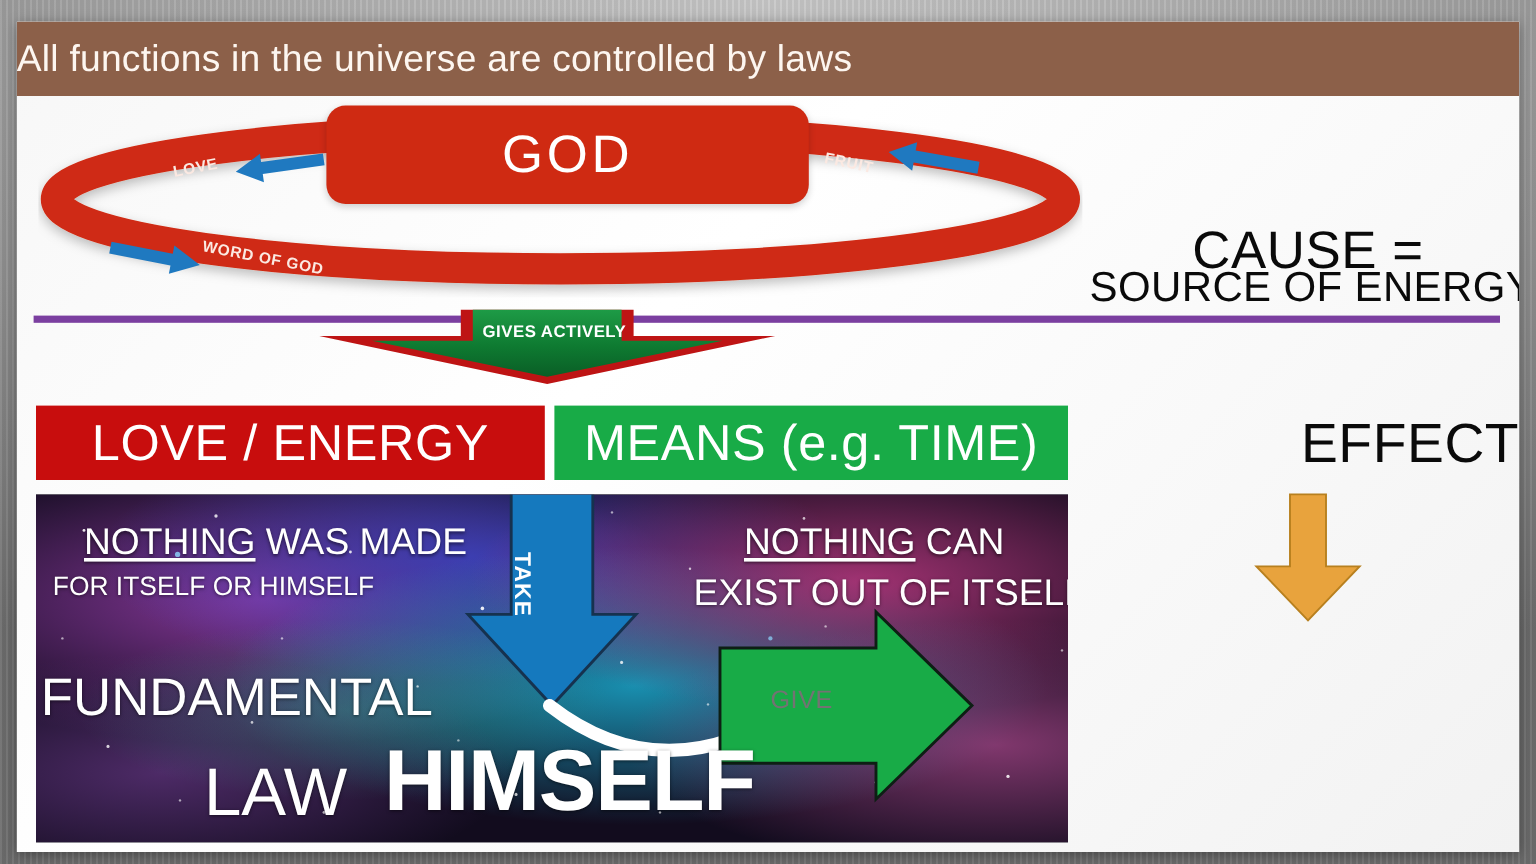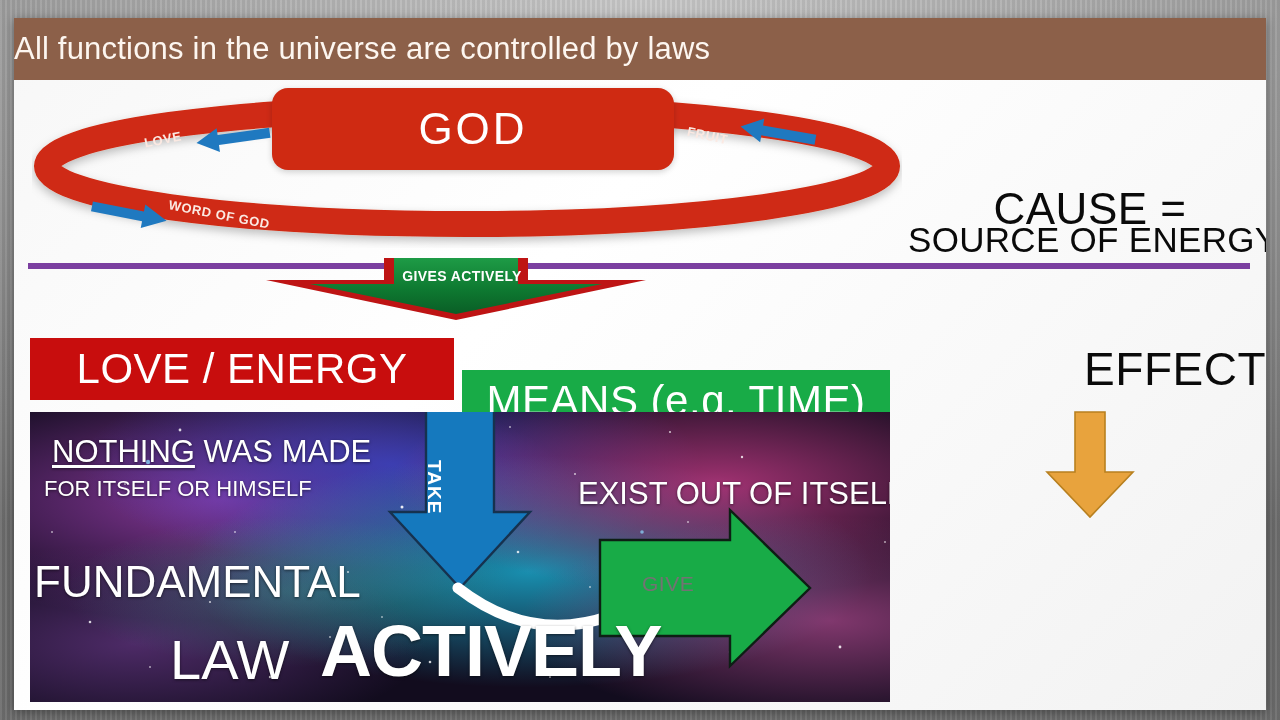--- a/index.html
+++ b/index.html
@@ -67,34 +67,34 @@
     position:absolute;left:126px;top:5px;width:140px;text-align:center;
     color:#ffffff;font-weight:700;font-size:14px;letter-spacing:.4px;
     z-index:3;line-height:26px;
   }
 
   
   .bars{position:absolute;left:16px;top:258px;width:860px;height:62px;display:flex;}
   .bar{height:62px;display:flex;align-items:center;justify-content:center;}
   .bar-red{width:424px;background:#c80d0d;}
   .bar-gap{width:8px;background:transparent;}
-  .bar-green{width:428px;background:#18ab47;margin-top:32px;}
+  .bar-green{width:428px;background:#18ab47;}
   .bar .txt{color:#fff;font-size:42px;font-weight:400;letter-spacing:.5px;
     font-family:"Liberation Sans", sans-serif;}
 
   
   .universe{
     position:absolute;left:16px;top:332px;width:860px;height:290px;
     overflow:hidden;
     background:#120d1c;
   }
   .neb{position:absolute;inset:0;}
   .u-txt{position:absolute;color:#fff;font-family:"Liberation Sans", sans-serif;
     text-shadow:0 1px 3px rgba(0,0,0,.55);white-space:nowrap;}
-  .u-l1{left:22px;top:22px;font-size:31px;}
+  .u-l1{left:40px;top:22px;font-size:31px;}
   .u-l2{left:14px;top:64px;font-size:22px;}
   .u-r1{left:590px;top:22px;font-size:31px;}
   .u-r2{left:548px;top:64px;font-size:31px;}
   .u-fund{left:4px;top:145px;font-size:44px;font-weight:300;text-align:center;}
   .u-law{left:140px;top:215px;font-size:56px;font-weight:300;text-align:right;}
   .u-univ{left:290px;top:198px;font-size:72px;font-weight:700;letter-spacing:-1px;}
   .uline{text-decoration:underline;text-underline-offset:3px;}
 
   .take-lbl{
     position:absolute;left:415px;top:48px;color:#fff;font-size:19px;font-weight:600;
@@ -286,25 +286,26 @@
           <path d="M570,128 L700,128 L700,98 L780,176 L700,254 L700,224 L570,224 Z" fill="#18AB47" stroke="#0d1f14" stroke-width="2.4"></path>
         </g>
       </svg>
 
       <div class="take-lbl">TAKE</div>
       <div class="give-lbl">GIVE</div>
 
       <div class="u-txt u-l1"><span class="uline">NOTHING</span><span> WAS MADE</span></div>
       <div class="u-txt u-l2">FOR ITSELF OR HIMSELF</div>
 
+      <div class="u-txt u-r1"><span class="uline">NOTHING</span><span> CAN</span></div>
       <div class="u-txt u-r2">EXIST OUT OF ITSELF</div>
 
       <div class="u-txt u-fund">FUNDAMENTAL</div>
       <div class="u-txt u-law">LAW</div>
-      <div class="u-txt u-univ">ACTIVELY</div>
+      <div class="u-txt u-univ">HIMSELF</div>
     </div>
 
     <div class="right">
       <div class="cause">CAUSE =</div>
       <div class="source">SOURCE OF ENERGY</div>
       <div class="effect">EFFECT</div>
       <div class="orange-arrow">
         <svg width="96" height="110" viewBox="0 0 96 110">
           <path d="M33,2 L63,2 L63,62 L91,62 L48,107 L5,62 L33,62 Z" fill="#E8A33D" stroke="#b8801f" stroke-width="1.6"></path>
         </svg>

